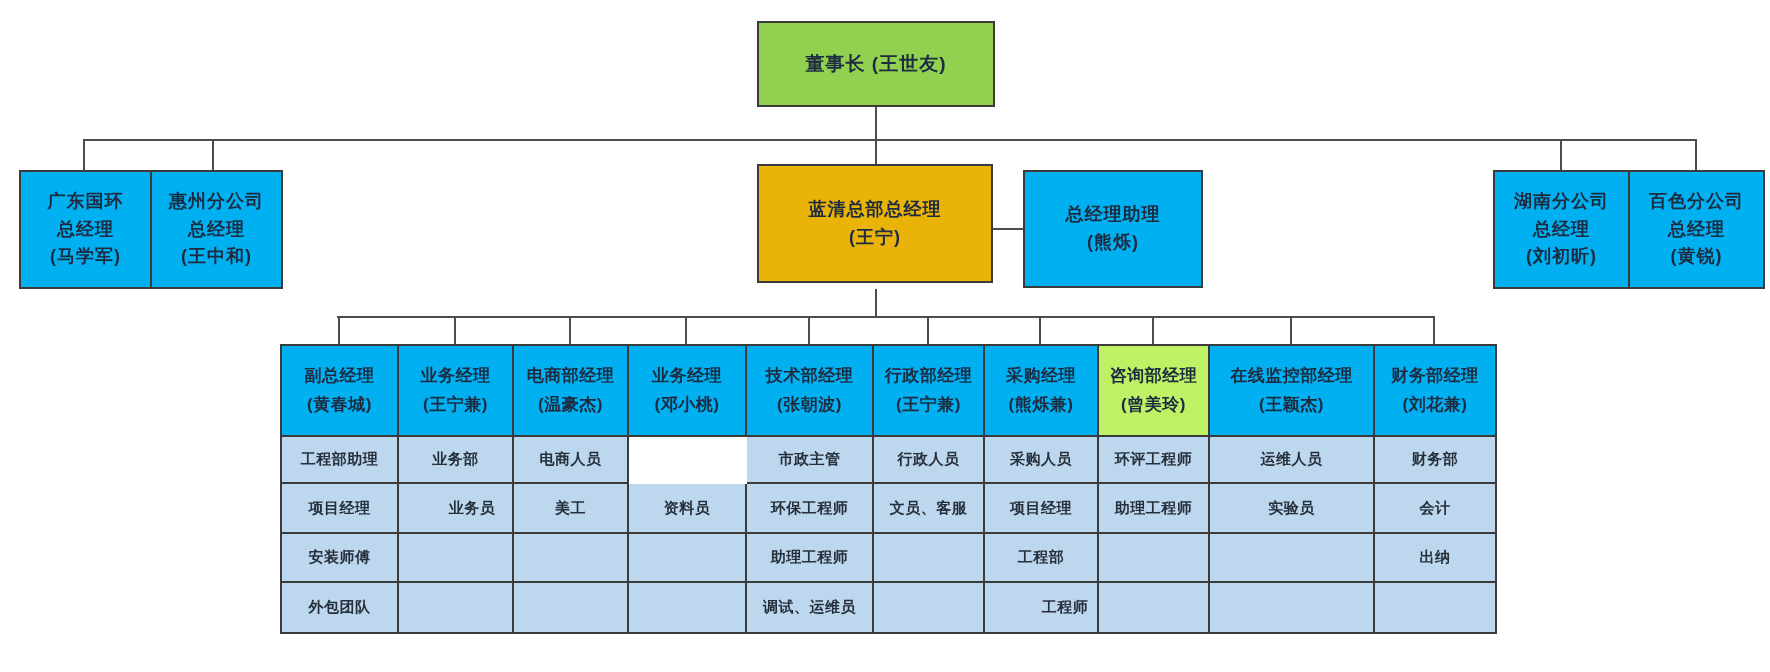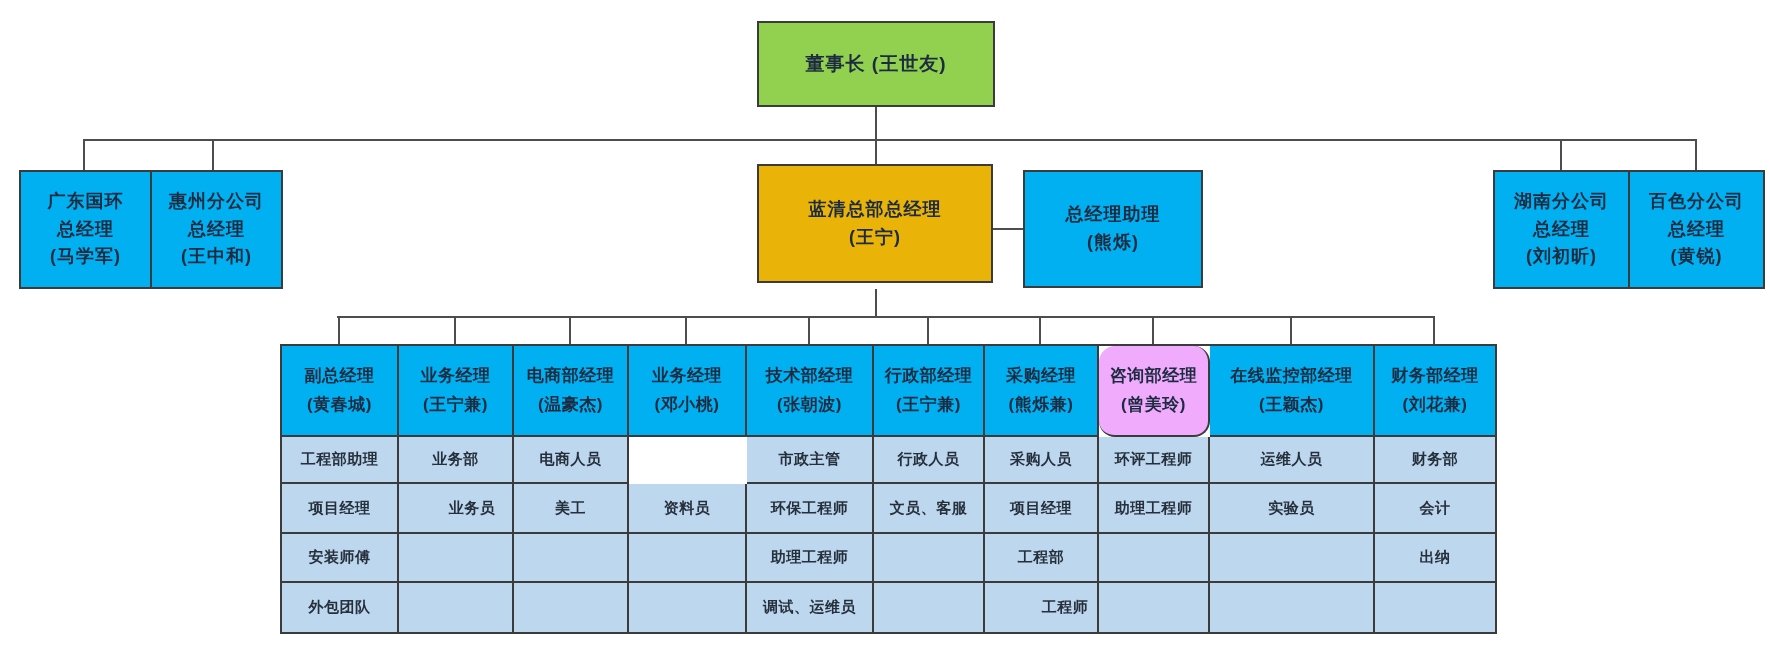--- a/index.html
+++ b/index.html
@@ -167,21 +167,21 @@
       <div class="dept-cell" style="background: rgb(189, 215, 238); grid-area: 2 / 6;">行政人员</div>
       <div class="dept-cell" style="background: rgb(189, 215, 238); grid-area: 3 / 6;">文员、客服</div>
       <div class="dept-cell" style="background: rgb(189, 215, 238); grid-area: 4 / 6;"></div>
       <div class="dept-cell" style="background: rgb(189, 215, 238); grid-area: 5 / 6;"></div>
       <div class="dept-header" style="background: rgb(0, 176, 240); grid-area: 1 / 7;">采购经理
 (熊烁兼)</div>
       <div class="dept-cell" style="background: rgb(189, 215, 238); grid-area: 2 / 7;">采购人员</div>
       <div class="dept-cell" style="background: rgb(189, 215, 238); grid-area: 3 / 7;">项目经理</div>
       <div class="dept-cell" style="background: rgb(189, 215, 238); grid-area: 4 / 7;">工程部</div>
       <div class="dept-cell" style="background: rgb(189, 215, 238); grid-area: 5 / 7; padding-left: 48px;">工程师</div>
-      <div class="dept-header" style="background: #f0abfc; grid-area: 1 / 8; border-radius: 16px;">咨询部经理
+      <div class="dept-header" style="background: #bef264; grid-area: 1 / 8;">咨询部经理
 (曾美玲)</div>
       <div class="dept-cell" style="background: rgb(189, 215, 238); grid-area: 2 / 8;">环评工程师</div>
       <div class="dept-cell" style="background: rgb(189, 215, 238); grid-area: 3 / 8;">助理工程师</div>
       <div class="dept-cell" style="background: rgb(189, 215, 238); grid-area: 4 / 8;"></div>
       <div class="dept-cell" style="background: rgb(189, 215, 238); grid-area: 5 / 8;"></div>
       <div class="dept-header" style="background: rgb(0, 176, 240); grid-area: 1 / 9;">在线监控部经理
 (王颖杰)</div>
       <div class="dept-cell" style="background: rgb(189, 215, 238); grid-area: 2 / 9;">运维人员</div>
       <div class="dept-cell" style="background: rgb(189, 215, 238); grid-area: 3 / 9;">实验员</div>
       <div class="dept-cell" style="background: rgb(189, 215, 238); grid-area: 4 / 9;"></div>

